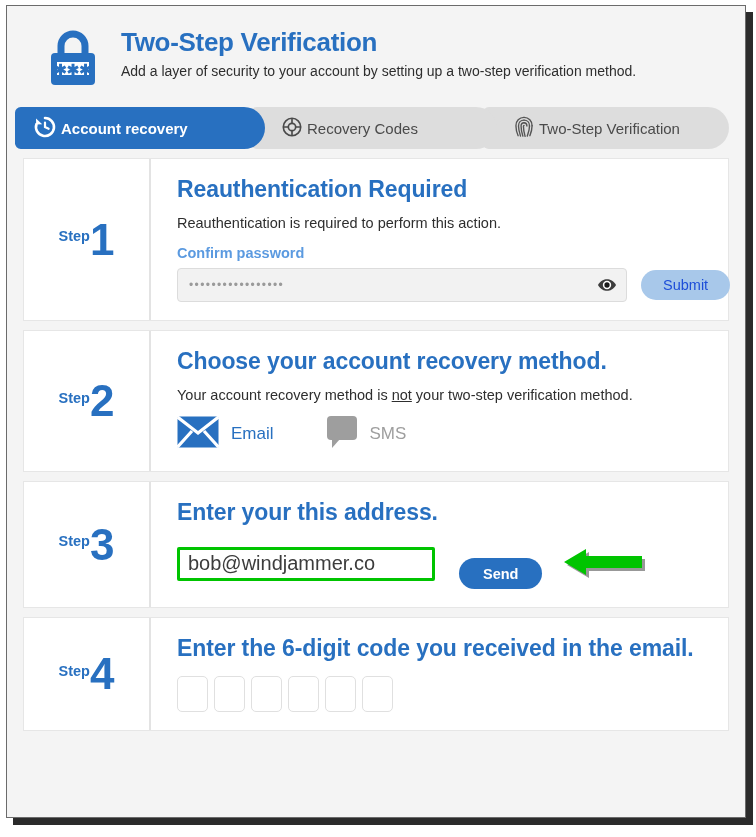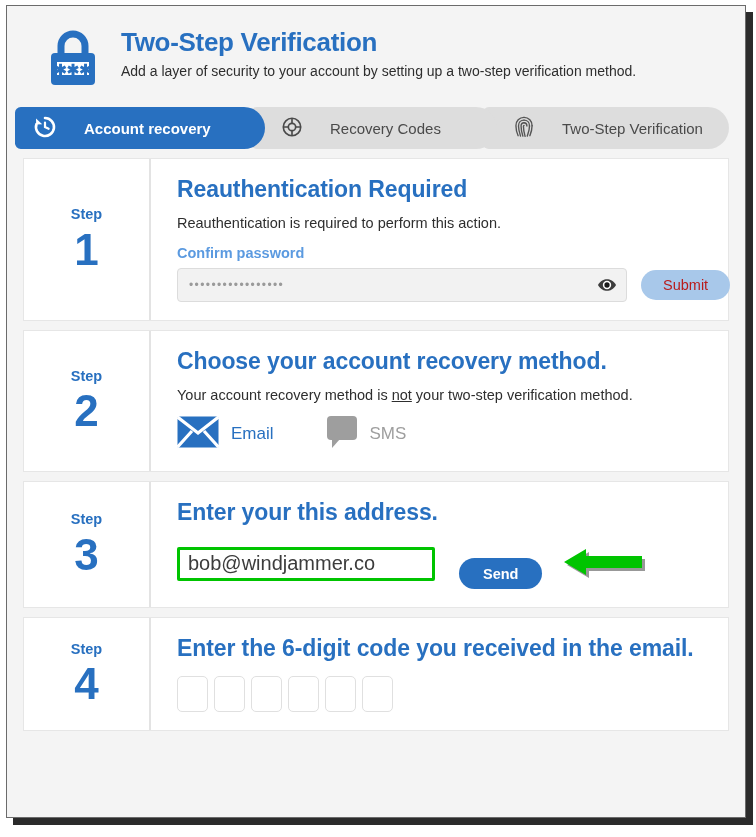--- a/index.html
+++ b/index.html
@@ -64,21 +64,21 @@
     position: relative;
     display: flex;
     align-items: center;
     height: 42px;
     padding: 0 30px 0 18px;
     box-sizing: border-box;
     border-radius: 6px 22px 22px 6px;
     margin-right: -14px;
     font-size: 15px;
   }
-  .tab .tab-label { margin-left: 27px; white-space: nowrap; }
+  .tab .tab-label { margin-left: 4px; white-space: nowrap; }
   .tab-active {
     background: #2870c0;
     color: #ffffff;
     font-weight: bold;
     width: 250px;
     z-index: 3;
   }
   .tab-inactive {
     background: #dddddd;
     color: #4a4a4a;
@@ -93,21 +93,21 @@
   .card {
     background: #ffffff;
     border: 1px solid #e6e6e6;
     display: flex;
     margin-bottom: 9px;
     box-sizing: border-box;
   }
   .step-col {
     flex: 0 0 125px;
     display: flex;
-    flex-direction: column;
+    flex-direction: row;
     align-items: center;
     justify-content: center;
     padding: 16px 0;
   }
   .step-word {
     color: #2870c0;
     font-size: 14.5px;
     font-weight: bold;
     line-height: 1;
     margin-bottom: 6px;
@@ -168,21 +168,21 @@
   .eye-btn {
     position: absolute;
     right: 10px;
     top: 50%;
     transform: translateY(-50%);
     line-height: 0;
   }
   .btn-submit {
     margin-left: 14px;
     background: #a8c8ea;
-    color: #b91c1c;
+    color: #1d4ed8;
     border: none;
     border-radius: 17px;
     height: 30px;
     padding: 0 22px;
     font-size: 14.5px;
     font-family: "Liberation Sans", sans-serif;
     cursor: default;
   }
 
   

